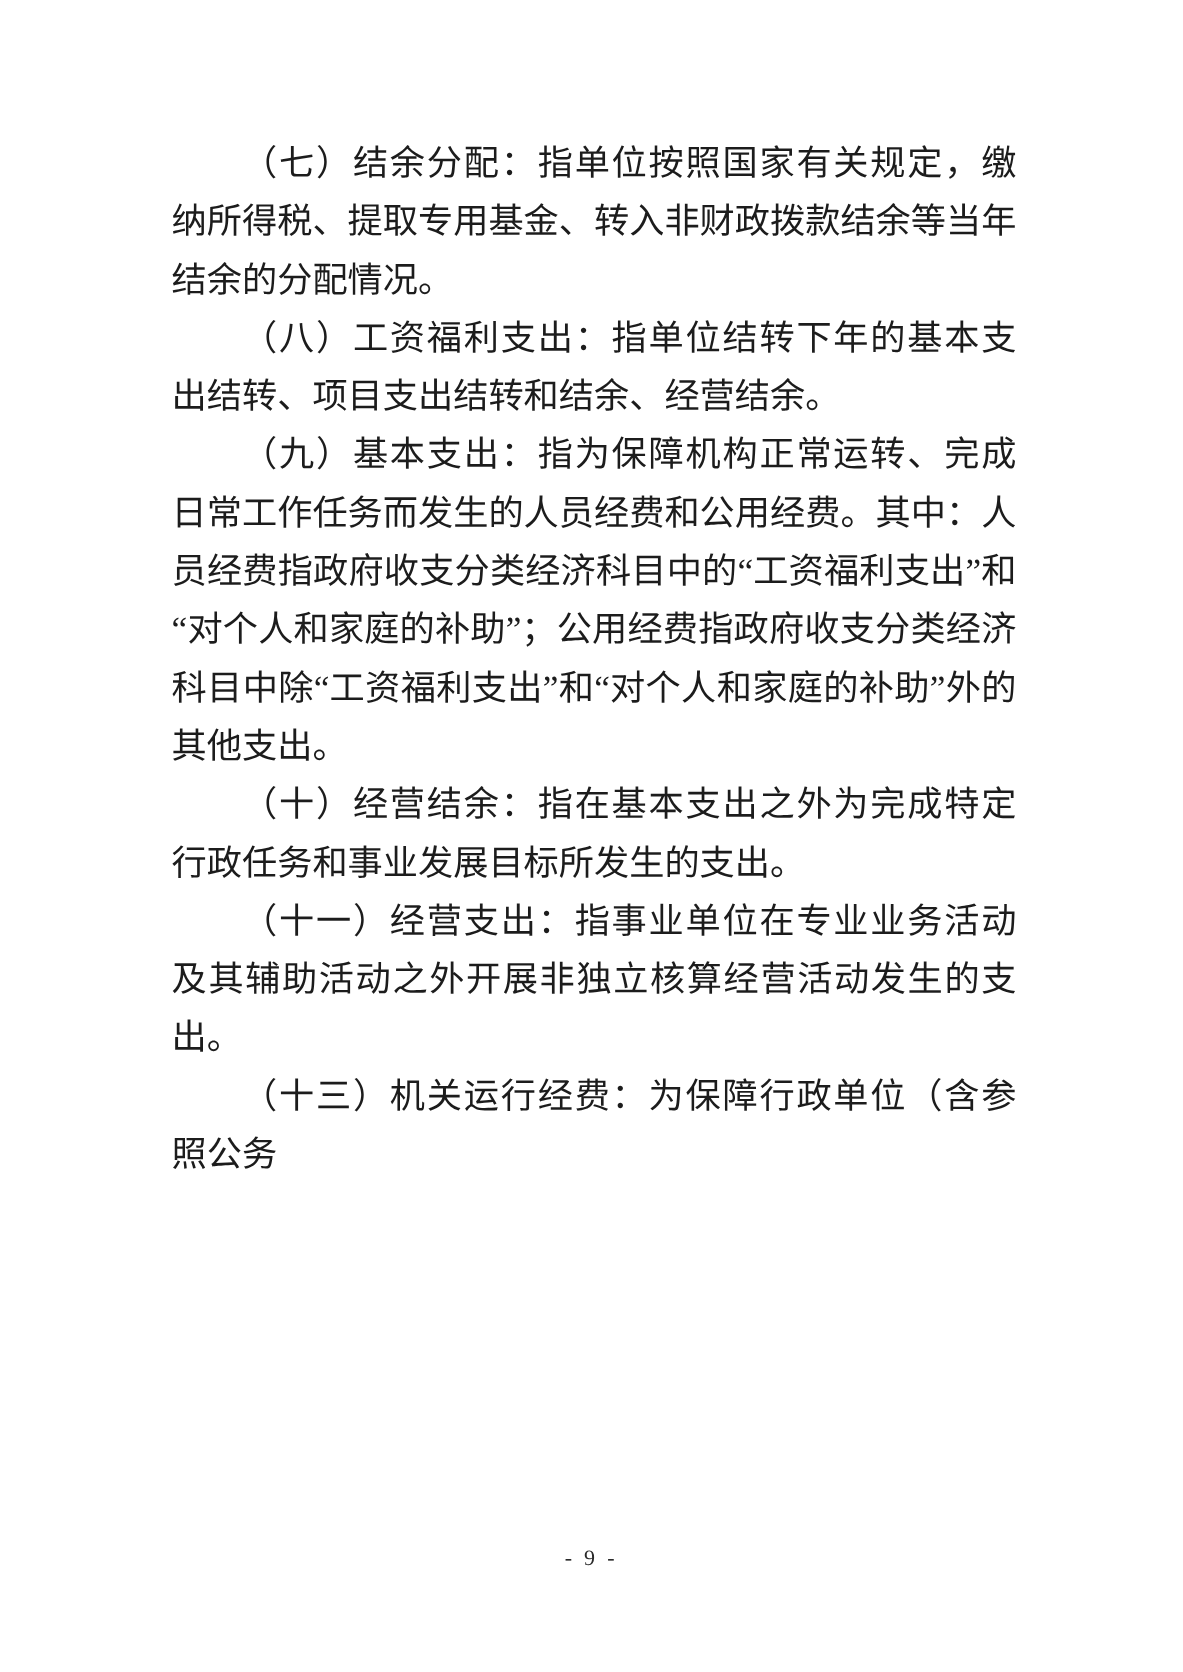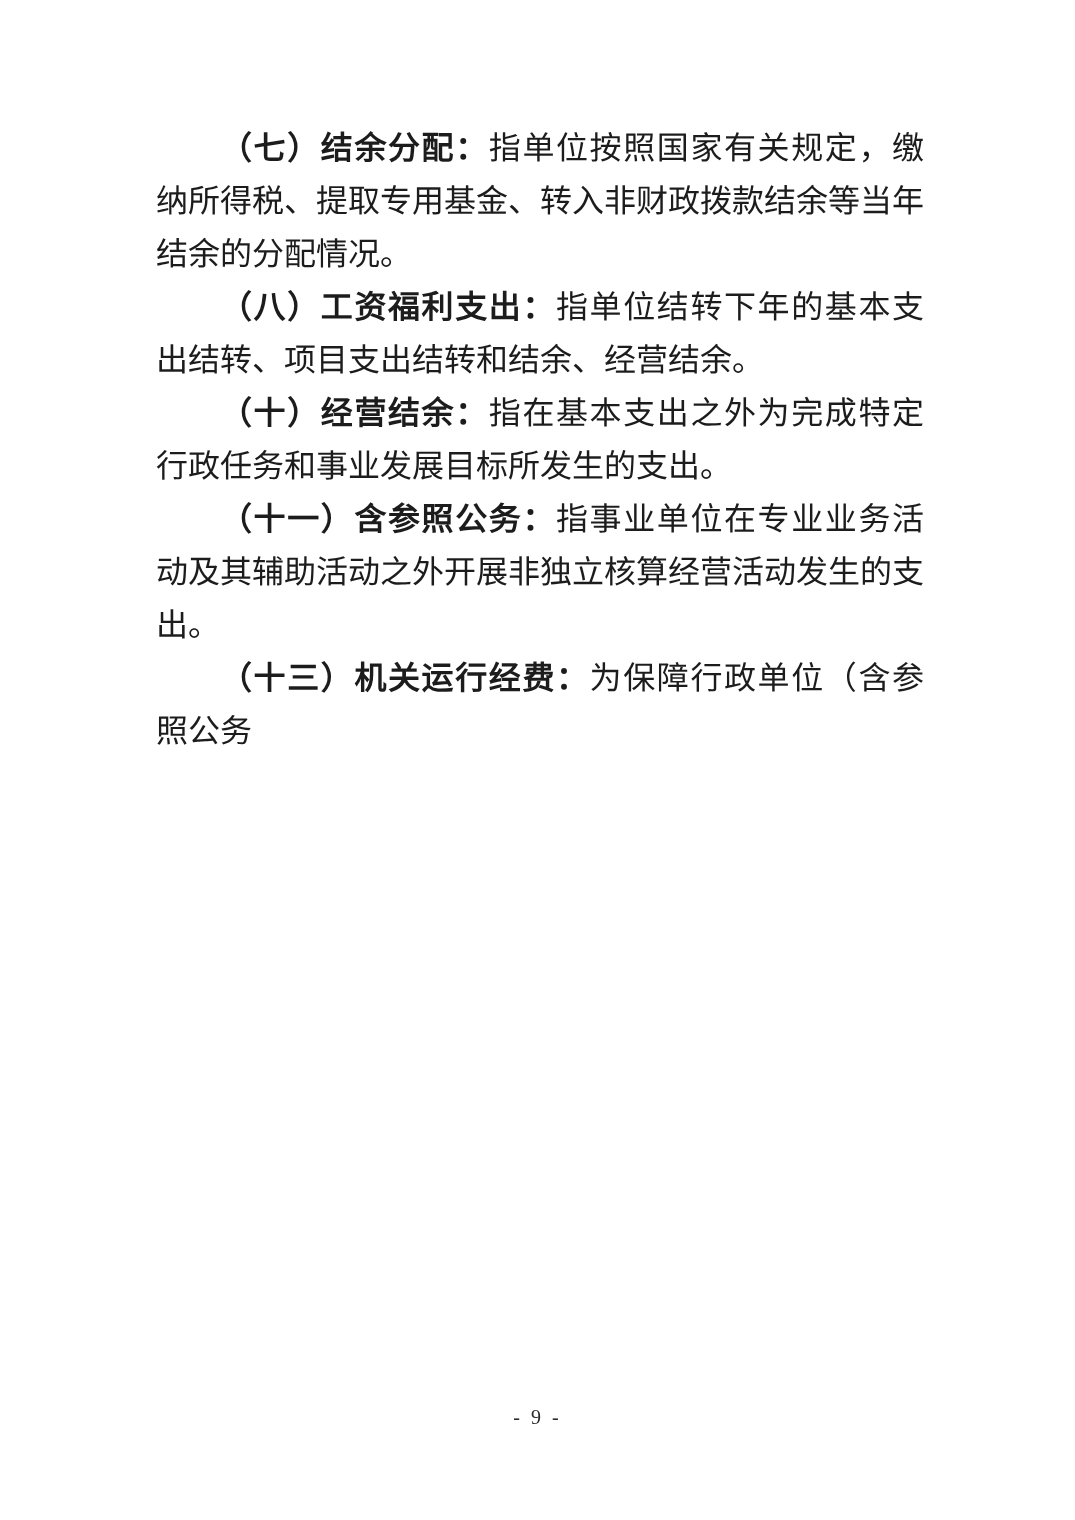--- a/index.html
+++ b/index.html
@@ -33,21 +33,21 @@
     font-size: 32px;
     line-height: 53px;
     color: #1c1c1c;
     text-align: justify;
     text-justify: inter-ideograph;
     text-indent: 2em;
     font-weight: 400;
     letter-spacing: 0;
   }
   .para .term {
-    font-weight: 700;
+    font-weight: 400;
   }
   .page-number {
     position: absolute;
     left: 0;
     top: 1406px;
     width: 1075px;
     text-align: center;
     font-size: 20px;
     color: #2a2a2a;
     letter-spacing: 3px;
@@ -57,24 +57,25 @@
 <body>
 
 <div class="page">
 
   <main class="text-block">
 
   <p class="para"><span class="term">（七）结余分配：</span><span>指单位按照国家有关规定，缴纳所得税、提取专用基金、转入非财政拨款结余等当年结余的分配情况。</span></p>
 
   <p class="para"><span class="term">（八）工资福利支出：</span><span>指单位结转下年的基本支出结转、项目支出结转和结余、经营结余。</span></p>
 
+  <p class="para"><span class="term">（九）基本支出：</span><span>指为保障机构正常运转、完成日常工作任务而发生的人员经费和公用经费。其中：人员经费指政府收支分类经济科目中的“工资福利支出”和“对个人和家庭的补助”；公用经费指政府收支分类经济科目中除“工资福利支出”和“对个人和家庭的补助”外的其他支出。</span></p>
 
   <p class="para"><span class="term">（十）经营结余：</span><span>指在基本支出之外为完成特定行政任务和事业发展目标所发生的支出。</span></p>
 
-  <p class="para"><span class="term">（十一）含参照公务：</span><span>指事业单位在专业业务活动及其辅助活动之外开展非独立核算经营活动发生的支出。</span></p>
+  <p class="para"><span class="term">（十一）经营支出：</span><span>指事业单位在专业业务活动及其辅助活动之外开展非独立核算经营活动发生的支出。</span></p>
 
 
   <p class="para"><span class="term">（十三）机关运行经费：</span><span>为保障行政单位（含参照公务</span></p>
 </main>
 
   <div class="page-number">- 9 -</div>
 
 </div>
 
 </body></html>

